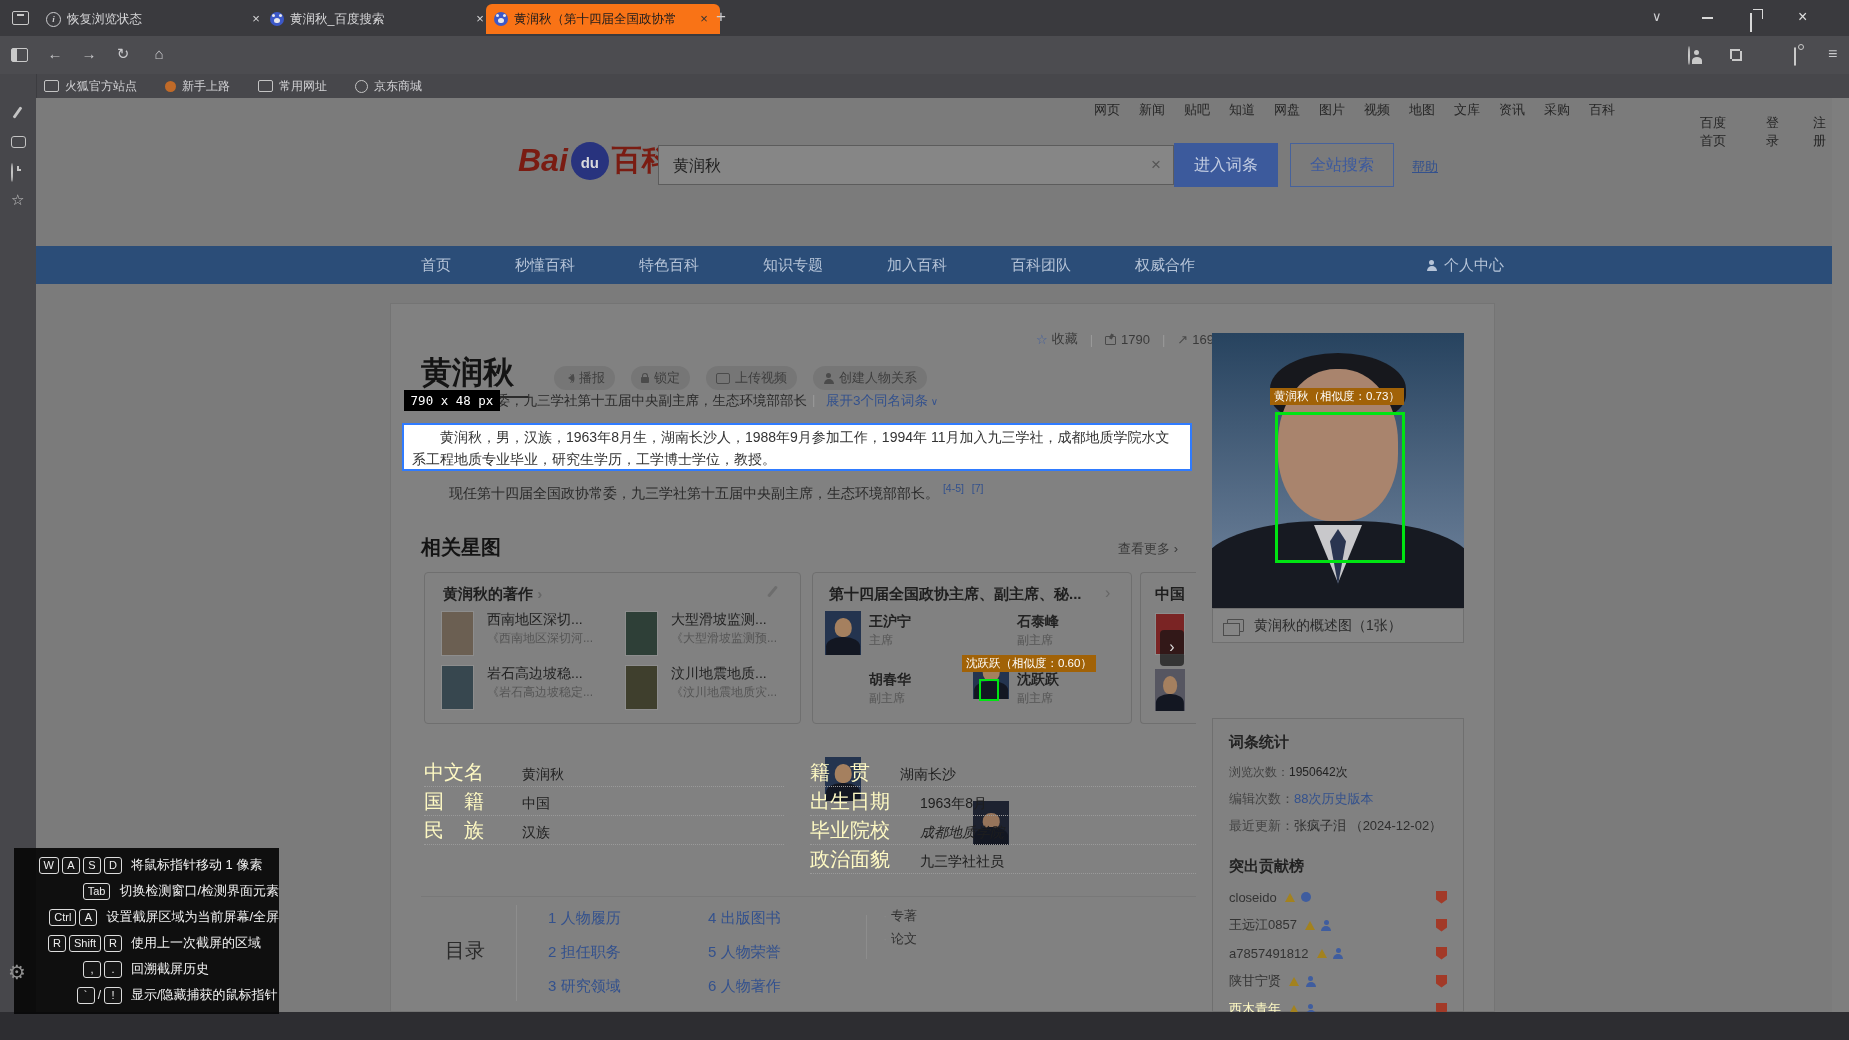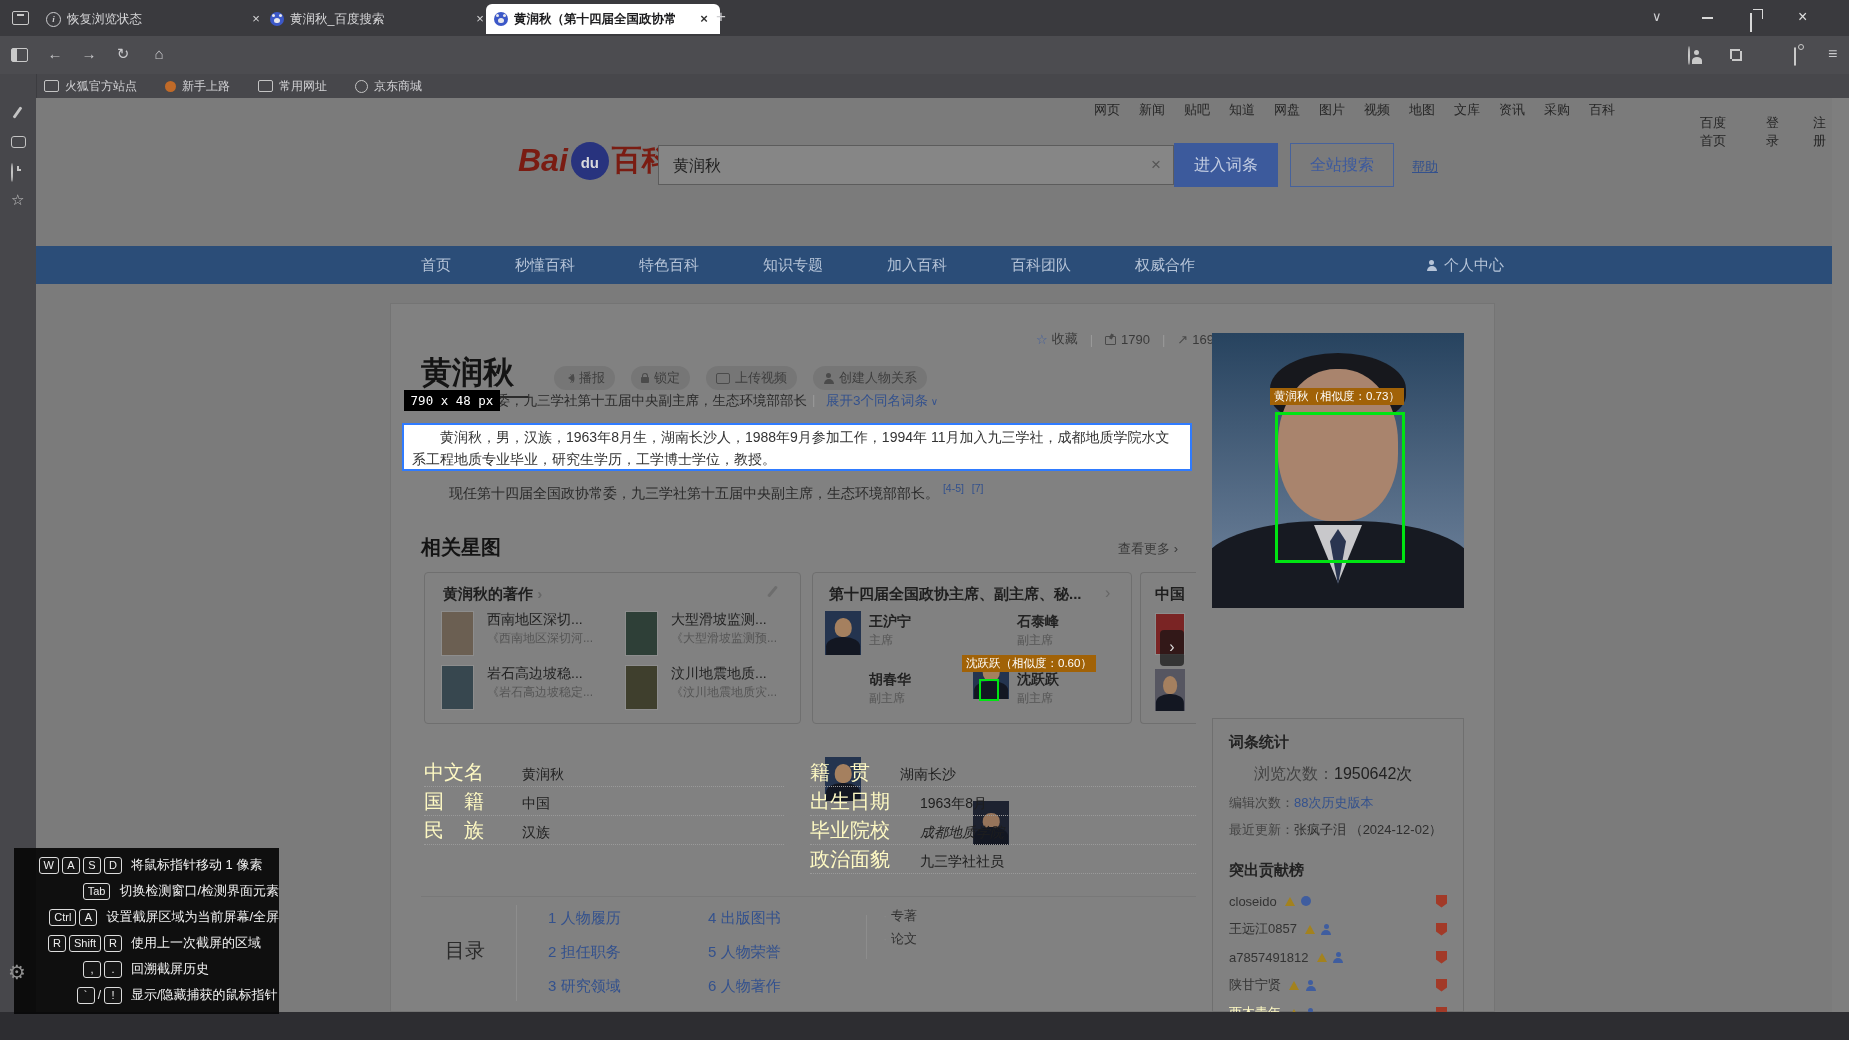--- a/index.html
+++ b/index.html
@@ -3,21 +3,21 @@
 <meta charset="utf-8">
 <style>
 html,body{margin:0;padding:0;background:#222;}
 #screen{position:relative;width:1849px;height:1040px;overflow:hidden;background:#7e7e7e;
   font-family:"Liberation Sans","DejaVu Sans",sans-serif;-webkit-font-smoothing:antialiased;}
 .abs{position:absolute;}
 .nowrap{white-space:nowrap;overflow:hidden;}
 
 .tabbar{left:0;top:0;width:1849px;height:36px;background:#3a3a3e;}
 .tab{top:4px;height:30px;border-radius:6px 6px 0 0;display:flex;align-items:center;padding:0 8px;color:#d6d6d8;font-size:12.5px;}
-.tab.active{background:#ffffff;color:#1c1c1e;font-weight:bold;}
+.tab.active{background:#f97316;color:#1c1c1e;}
 .tabttl{flex:1;overflow:hidden;white-space:nowrap;margin:0 6px;}
 .tclose{width:16px;height:16px;line-height:15px;text-align:center;border-radius:3px;color:inherit;font-size:13px;}
 .toolbar{left:0;top:36px;width:1849px;height:38px;background:#4c4c50;}
 .tbtn{width:26px;height:26px;text-align:center;line-height:26px;color:#c9c9cc;font-size:15px;border-radius:4px;}
 .urlbar{left:295px;top:41px;width:1186px;height:28px;background:#67676b;border-radius:5px;display:flex;align-items:center;padding:0 10px;box-sizing:border-box;}
 .urltxt{font-size:13px;color:#b7b7bb;margin-left:8px;flex:1;white-space:nowrap;overflow:hidden;}
 .urltxt b{color:#eeeef1;font-weight:700;}
 .bmbar{left:0;top:74px;width:1849px;height:24px;background:#47474b;display:flex;align-items:center;padding-left:44px;gap:28px;}
 .bmitem{display:flex;align-items:center;gap:6px;color:#d2d2d5;font-size:12px;}
 .lstrip{left:0;top:74px;width:36px;height:938px;background:#47474b;border-right:1px solid #3c3c40;}
@@ -362,24 +362,28 @@
   <div class="abs" style="left:1212px;top:333px;width:252px;height:275px;background:linear-gradient(#27435f,#7487a0);overflow:hidden;">
     <div class="abs" style="left:58px;top:20px;width:136px;height:72px;background:#17181d;border-radius:50% 50% 42% 42%;"></div>
     <div class="abs" style="left:66px;top:36px;width:120px;height:152px;background:#a9846d;border-radius:48% 48% 44% 44%;"></div>
     <div class="abs" style="left:-10px;top:188px;width:272px;height:100px;background:#171a22;border-radius:45% 45% 0 0;"></div>
     <div class="abs" style="left:102px;top:192px;width:48px;height:58px;background:#c8c8cb;clip-path:polygon(0 0,100% 0,50% 100%);"></div>
     <div class="abs" style="left:118px;top:196px;width:16px;height:56px;background:#2a3550;clip-path:polygon(50% 0,100% 22%,50% 100%,0 22%);"></div>
   </div>
   <div class="abs" style="left:1275px;top:412px;width:130px;height:151px;border:3px solid #00e412;box-sizing:border-box;z-index:41;"></div>
   <span class="abs ttip" style="left:1270px;top:388px;">黄润秋（相似度：0.73）</span>
 
+  <div class="abs" style="left:1212px;top:608px;width:252px;height:35px;background:#858585;border:1px solid #6f6f6f;box-sizing:border-box;display:flex;align-items:center;gap:10px;padding-left:14px;">
+    <span class="i-gallery"></span>
+    <span style="font-size:14px;color:#2a2a2a;">黄润秋的概述图（1张）</span>
+  </div>
 
   <div class="abs" style="left:1212px;top:718px;width:252px;height:294px;border:1px solid #6f6f6f;box-sizing:border-box;padding:14px 16px;">
     <div style="font-size:15px;font-weight:bold;color:#222;">词条统计</div>
-    <div style="margin-top:12px;font-size:16px;color:#444;margin-left:25px;"><span>浏览次数：</span><span style="color:#222;">1950642次</span></div>
+    <div style="margin-top:12px;font-size:12px;color:#444;"><span>浏览次数：</span><span style="color:#222;">1950642次</span></div>
     <div style="margin-top:9px;font-size:13px;color:#444;"><span>编辑次数：</span><span class="lnk">88次</span><span class="lnk">历史版本</span></div>
     <div style="margin-top:9px;font-size:13px;color:#444;"><span>最近更新：</span><span style="color:#2e2e2e;">张疯子泪</span> <span style="color:#2e2e2e;">（2024-12-02）</span></div>
     <div style="margin-top:22px;font-size:15px;font-weight:bold;color:#222;">突出贡献榜</div>
     <div style="margin-top:12px;display:flex;align-items:center;height:18px;">
       <span style="font-size:13px;color:#333;">closeido</span>
       <span class="i-warn" style="margin-left:8px;"></span>
       <span class="i-medal" style="margin-left:6px;"></span>
       <span class="i-redshield" style="margin-left:auto;"></span>
     </div>
     <div style="margin-top:10px;display:flex;align-items:center;height:18px;">

